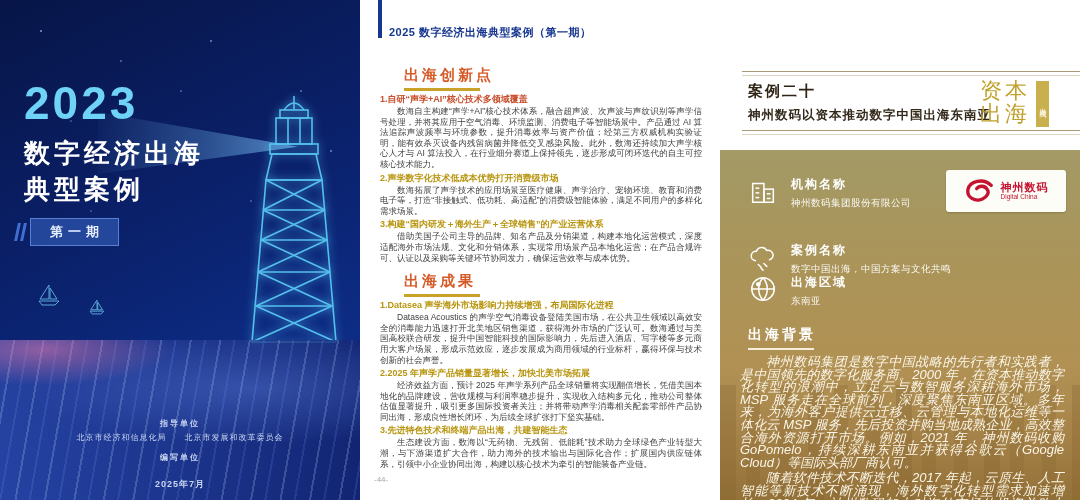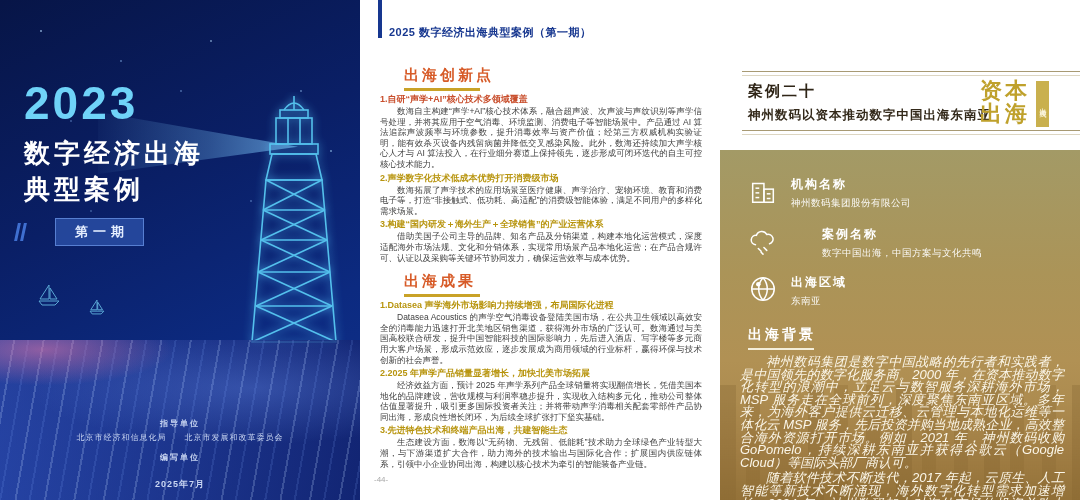--- a/index.html
+++ b/index.html
@@ -26,21 +26,21 @@
       repeating-linear-gradient(100deg,transparent 0 13px,rgba(190,215,255,.22) 13px 15px,transparent 15px 27px,rgba(130,170,255,.14) 27px 29px),
       linear-gradient(100deg,rgba(70,100,210,.45),rgba(18,34,110,.85));}
   .boat{position:absolute;opacity:.8;}
   .cover-year{position:absolute;left:24px;top:76px;font-size:46px;font-weight:bold;color:#6fd3f8;letter-spacing:3px;}
   .cover-title1{position:absolute;left:24px;top:136px;font-size:26px;font-weight:bold;color:#ffffff;letter-spacing:4px;}
   .cover-title2{position:absolute;left:24px;top:172px;font-size:26px;font-weight:bold;color:#ffffff;letter-spacing:4px;}
   .badge-wrap{position:absolute;left:16px;top:218px;display:flex;align-items:center;}
   .badge-bars{display:flex;gap:3px;margin-right:5px;}
   .badge-bars i{display:block;width:3px;height:18px;background:#3f6fd0;transform:skewX(-12deg);}
   .badge{background:rgba(42,80,168,.8);border:1px solid rgba(130,175,255,.55);color:#e4eeff;
-    font-size:13px;font-weight:bold;letter-spacing:5px;padding:4px 14px 4px 19px;margin-left:25px;}
+    font-size:13px;font-weight:bold;letter-spacing:5px;padding:4px 14px 4px 19px;}
   .cover-footer{position:absolute;left:0;width:360px;top:418px;text-align:center;color:#c9d6f2;}
   .cf-label{font-size:8px;font-weight:bold;letter-spacing:2px;}
   .cf-orgs{font-size:8px;margin-top:3px;letter-spacing:1px;}
   .cf-label2{font-size:8px;font-weight:bold;letter-spacing:2px;margin-top:9px;}
   .cf-org2{font-size:8px;margin-top:3px;letter-spacing:1px;}
   .cf-date{font-size:9px;font-weight:bold;margin-top:15px;letter-spacing:1px;}
   
   .page-mid{position:absolute;left:360px;top:0;width:360px;height:500px;background:#ffffff;padding-left:36px;}
   .mid-bar{position:absolute;left:18px;top:0;width:4px;height:38px;background:#16368f;}
   .mid-header{position:absolute;left:29px;top:25px;font-size:11px;font-weight:bold;color:#16368f;letter-spacing:.5px;}
@@ -53,35 +53,35 @@
   .sub-gold{color:#b8950f;}
   .bodytxt{font-size:8.5px;line-height:10.6px;color:#3f3f3f;text-align:justify;text-indent:2em;margin:0;}
   .pagenum{position:absolute;left:14px;bottom:16px;font-size:8px;color:#a8a8a8;}
   
   .page-right{position:absolute;left:720px;top:0;width:396px;height:500px;background:#ffffff;overflow:hidden;}
   .rule{position:absolute;left:22px;right:14px;height:3px;border-top:1px solid #a89a74;border-bottom:1px solid #ddd6c2;}
   .rule-top{top:71px;}
   .rule-bottom{top:130px;}
   .case-no{position:absolute;left:28px;top:82px;font-size:15px;font-weight:bold;color:#2f2517;letter-spacing:2px;}
   .case-title{position:absolute;left:28px;top:107px;font-size:12.5px;font-weight:bold;color:#33291a;letter-spacing:1px;}
-  .mode{position:absolute;left:260px;top:79px;width:50px;font-size:22px;font-weight:bold;color:#bfa12c;
+  .mode{position:absolute;left:260px;top:79px;width:50px;font-size:22px;font-weight:normal;color:#bfa12c;
     line-height:23px;letter-spacing:3px;text-align:left;}
   .mode-tag{position:absolute;left:316px;top:81px;width:13px;height:46px;background:#c9b04e;color:#fbf6e2;
     writing-mode:vertical-rl;font-size:7px;letter-spacing:1px;display:flex;align-items:center;justify-content:center;}
   .gold{position:absolute;left:0;top:150px;width:360px;height:350px;
     background:linear-gradient(180deg,#a39a66 0%,#ab9458 35%,#b19154 60%,#a9864b 85%,#a07e43 100%);}
   .skyline{position:absolute;left:0;bottom:0;width:100%;height:115px;opacity:.55;
     background:
       linear-gradient(to top,rgba(120,86,34,.55),transparent 85%),
       repeating-linear-gradient(90deg,rgba(92,64,20,.30) 0 16px,transparent 16px 26px,rgba(118,84,30,.34) 26px 40px,transparent 40px 58px,rgba(100,70,24,.26) 58px 72px,transparent 72px 88px);}
   .info-row{position:absolute;left:28px;display:flex;align-items:flex-start;}
   .info-icon{width:30px;height:30px;flex:0 0 30px;margin-right:13px;}
   .info-label{font-size:12px;font-weight:bold;color:#ffffff;letter-spacing:2px;}
   .info-value{font-size:9.5px;color:rgba(255,255,255,.94);margin-top:4px;letter-spacing:.5px;}
-  .row1{top:26px;} .row2{top:76px;gap:31px;} .row3{top:124px;}
+  .row1{top:26px;} .row2{top:92px;} .row3{top:124px;}
   .logo-card{position:absolute;right:14px;top:20px;width:120px;height:42px;background:#fdfdf7;border-radius:3px;
     display:flex;align-items:center;justify-content:center;gap:5px;box-shadow:0 1px 2px rgba(60,40,0,.25);}
   .logo-cn{font-size:11px;font-weight:bold;color:#c41230;letter-spacing:1px;line-height:12px;}
   .logo-en{font-size:6.5px;color:#c41230;line-height:8px;}
   .bg-title{position:absolute;left:28px;top:176px;font-size:14px;font-weight:bold;color:#ffffff;letter-spacing:3px;}
   .bg-title::after{content:"";display:block;width:66px;height:2px;background:#f4eeda;margin-top:4px;}
   .bg-text{position:absolute;left:20px;top:206px;width:324px;color:#fbf6e8;font-size:13px;line-height:12.6px;text-align:justify;font-style:italic;}
   .bg-text p{margin:0 0 3px;text-indent:2em;}
 </style>
 </head>
@@ -231,20 +231,29 @@
           <path d="M4 16 h24 M16 4 a18 18 0 0 1 0 24 M16 4 a18 18 0 0 0 0 24"></path>
           <circle cx="11" cy="11" r="2.4" fill="#ffffff" stroke="none"></circle>
         </g>
       </svg>
       <div>
         <div class="info-label">出海区域</div>
         <div class="info-value">东南亚</div>
       </div>
     </div>
 
+    <div class="logo-card">
+      <svg width="32" height="24" viewBox="0 0 40 30">
+        <path d="M34 8 C24 -2 7 3 5 13 c-2 10 9 16 18 12 c6 -3 9 -8 6 -12 c-3 -5 -10 -5 -13 -1" fill="none" stroke="#c41230" stroke-width="4.2" stroke-linecap="round"></path>
+      </svg>
+      <div>
+        <div class="logo-cn">神州数码</div>
+        <div class="logo-en">Digital China</div>
+      </div>
+    </div>
 
     <div class="bg-title">出海背景</div>
     <div class="bg-text">
       <p>神州数码集团是数字中国战略的先行者和实践者，是中国领先的数字化服务商。2000 年，在资本推动数字化转型的浪潮中，立足云与数智服务深耕海外市场，MSP 服务走在全球前列，深度聚焦东南亚区域。多年来，为海外客户提供云迁移、云管理与本地化运维等一体化云 MSP 服务，先后投资并购当地成熟企业，高效整合海外资源打开市场。例如，2021 年，神州数码收购 GoPomelo，持续深耕东南亚并获得谷歌云（Google Cloud）等国际头部厂商认可。</p>
       <p>随着软件技术不断迭代，2017 年起，云原生、人工智能等新技术不断涌现，海外数字化转型需求加速增长。2024 年，神州数码加大对海外市场的投资并购力度，在新加坡、马来西亚等地设立区域总部，以数智化与人工智能双轮驱动，开启以资本、技术与服务融合驱动的出海新阶段，助力东南亚企业数字化转型。</p>
     </div>
   </div>
 </div>
 
 </body></html>

